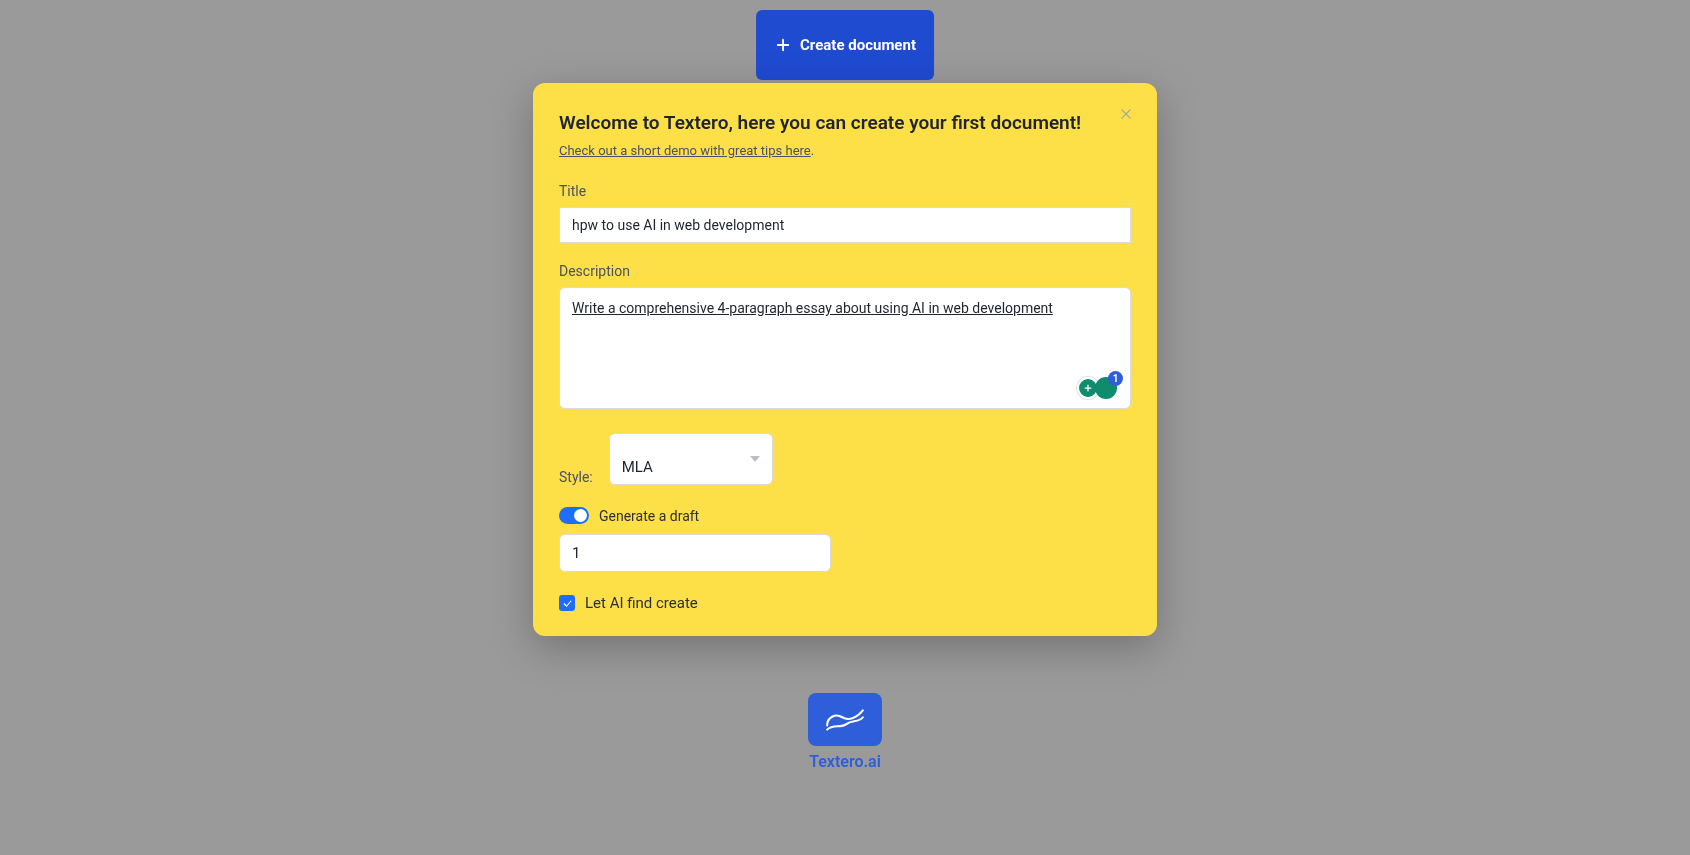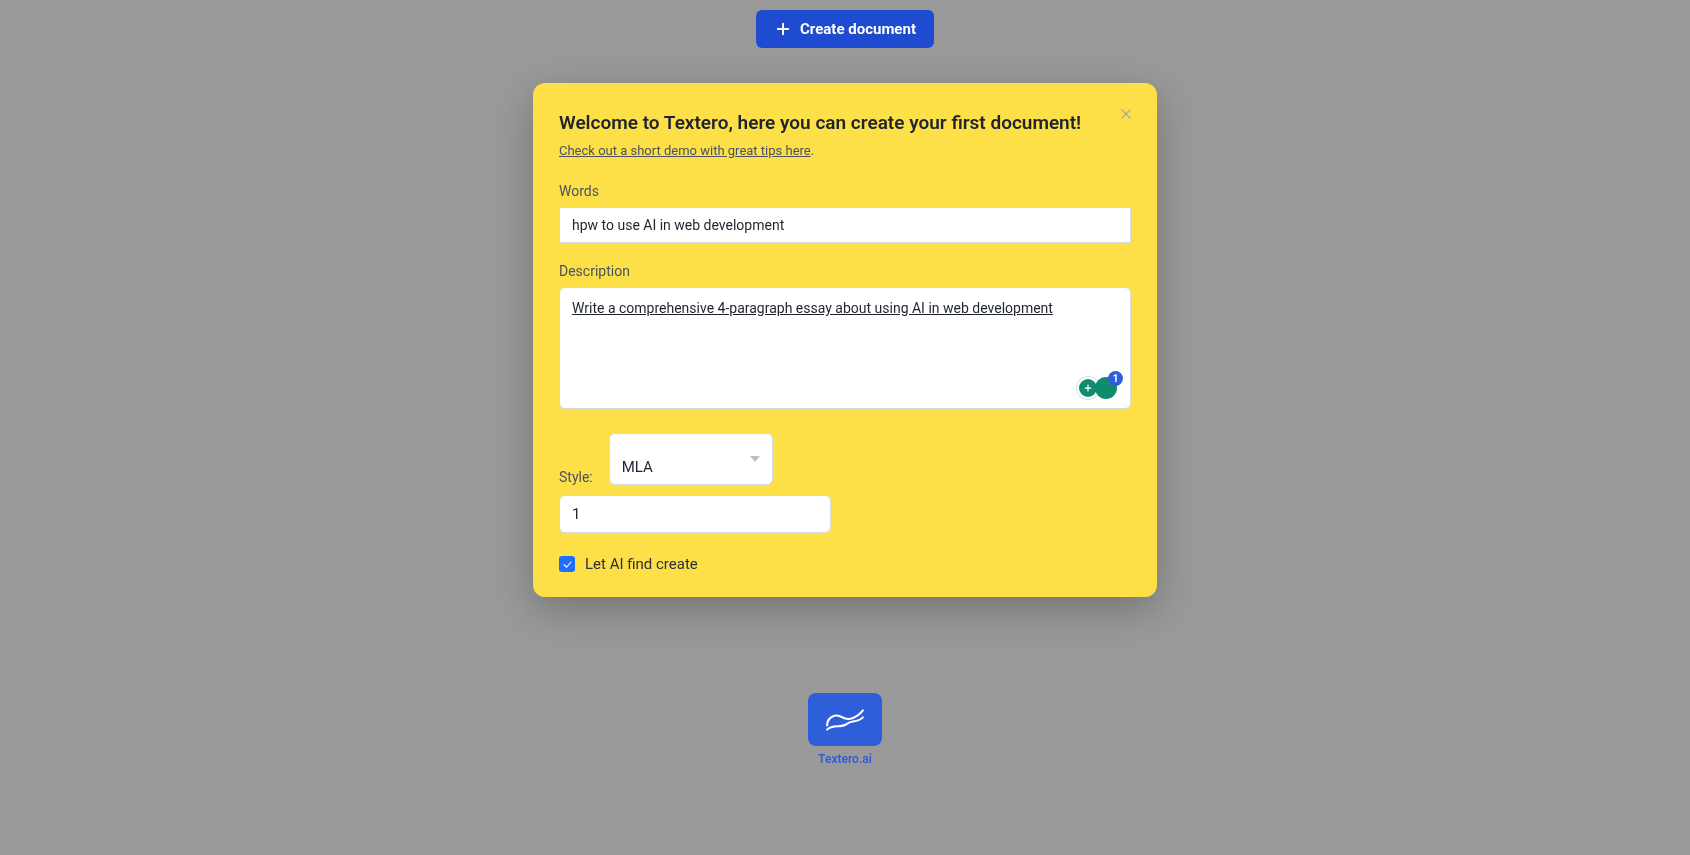--- a/index.html
+++ b/index.html
@@ -10,21 +10,21 @@
       position: absolute;
       top: 10px;
       left: 50%;
       transform: translateX(-50%);
       background: #1f4bd1;
       color: #ffffff;
       font-weight: 700;
       font-size: 15px;
       border: none;
       border-radius: 6px;
-      padding: 10px 18px;
+      padding: 26px 18px;
       display: flex;
       align-items: center;
       gap: 8px;
       cursor: pointer;
     }
     .create-doc-btn svg { width: 18px; height: 18px; stroke: #ffffff; }
 
     .background-logo-wrap {
       position: absolute;
       top: 693px;
@@ -33,21 +33,21 @@
       text-align: center;
     }
     .background-logo-wrap .logo-tile {
       width: 74px; height: 53px;
       background: #2f5edb;
       border-radius: 8px;
       margin: 0 auto 6px auto;
       display: flex; align-items: center; justify-content: center;
     }
     .background-logo-wrap .logo-tile svg { width: 44px; height: 30px; stroke: #ffffff; fill: none; }
-    .background-logo-wrap .brand-text { color: #2f5edb; font-weight: 600; font-size: 12px; }
+    .background-logo-wrap .brand-text { color: #2f5edb; font-weight: 600; font-size: 16px; }
 
     .modal {
       position: absolute;
       top: 83px;
       left: 50%;
       transform: translateX(-50%);
       width: 624px;
       background: #fde047;
       border-radius: 12px;
       padding: 28px 26px 24px 26px;
@@ -198,21 +198,21 @@
   <button class="close-btn">
     <svg viewBox="0 0 24 24" width="14" height="14" stroke="#9ca0a8" stroke-width="2" stroke-linecap="round">
         <line x1="5" y1="5" x2="19" y2="19"></line>
         <line x1="19" y1="5" x2="5" y2="19"></line>
       </svg>
   </button>
 
   <div class="modal-title">Welcome to Textero, here you can create your first document!</div>
   <span><a class="demo-link">Check out a short demo with great tips here</a><span class="demo-dot">.</span></span>
 
-  <div class="field-label">Words</div>
+  <div class="field-label">Title</div>
   <input class="text-input" type="text" value="hpw to use AI in web development" style="">
 
   <div class="field-label" style="margin-top:20px;">Description</div>
   <div class="desc-wrap">
     <textarea class="textarea" style="">Write a comprehensive 4-paragraph essay about using AI in web development</textarea>
     <div class="grammarly-badge">
       <div class="g1">
           <svg viewBox="0 0 24 24">
             <path d="M12 5v14M5 12h14" stroke="#ffffff" stroke-width="3" stroke-linecap="round"></path>
           </svg>
@@ -224,20 +224,26 @@
   </div>
 
   <div class="style-row">
     <span class="lbl">Style:</span>
     <div class="select-box">
       <span>MLA</span>
       <span class="caret"></span>
     </div>
   </div>
 
+  <div class="toggle-row">
+    <div class="toggle">
+        <div class="knob"></div>
+      </div>
+    <span class="toggle-label">Generate a draft</span>
+  </div>
 
   <input class="words-input" type="text" value="1" style="">
 
   <div class="checkbox-row">
     <div class="checkbox">
       <svg viewBox="0 0 24 24">
           <polyline points="4 12 10 18 20 6"></polyline>
         </svg>
     </div>
     <span class="checkbox-label">Let AI find create</span>

